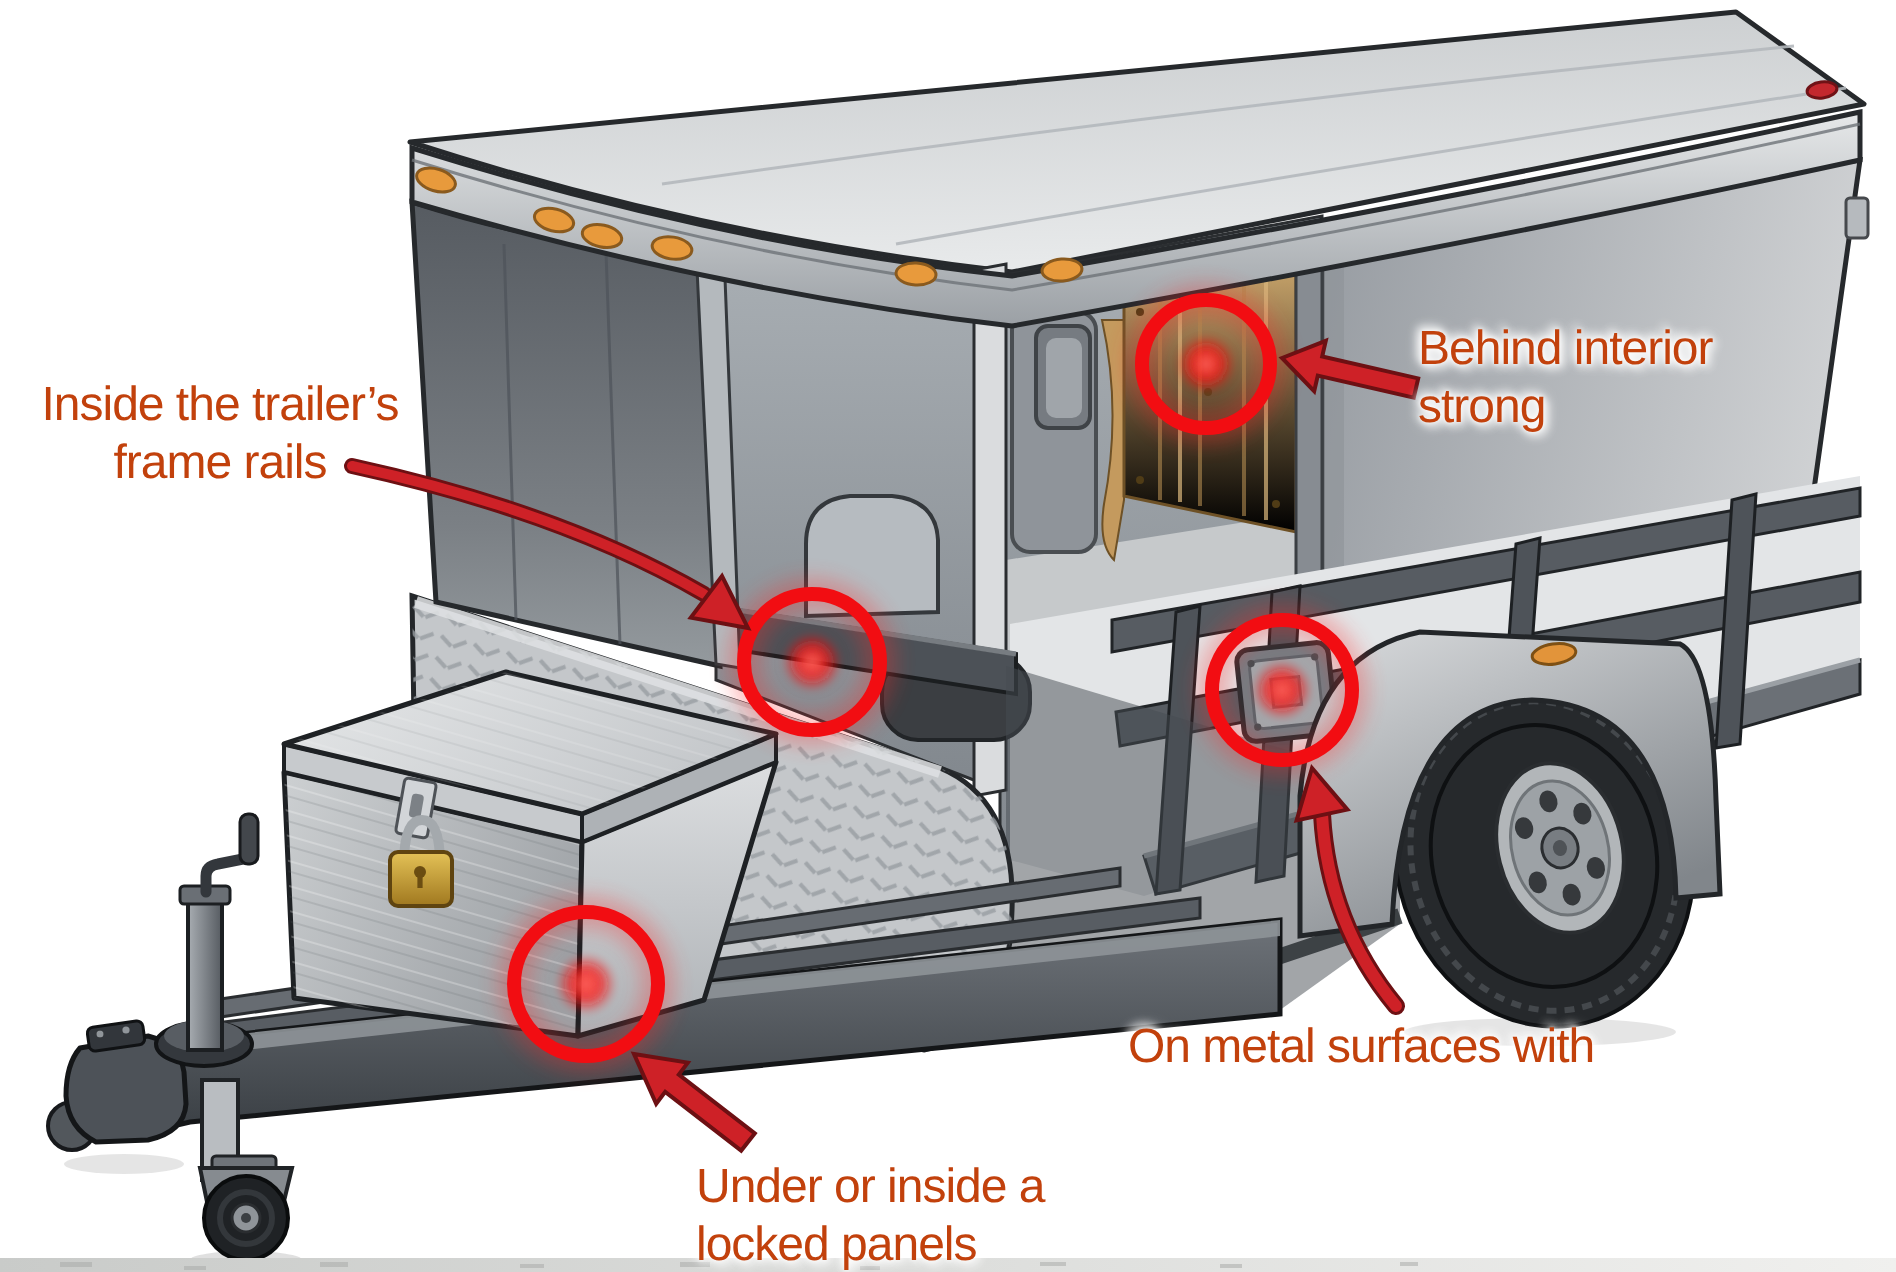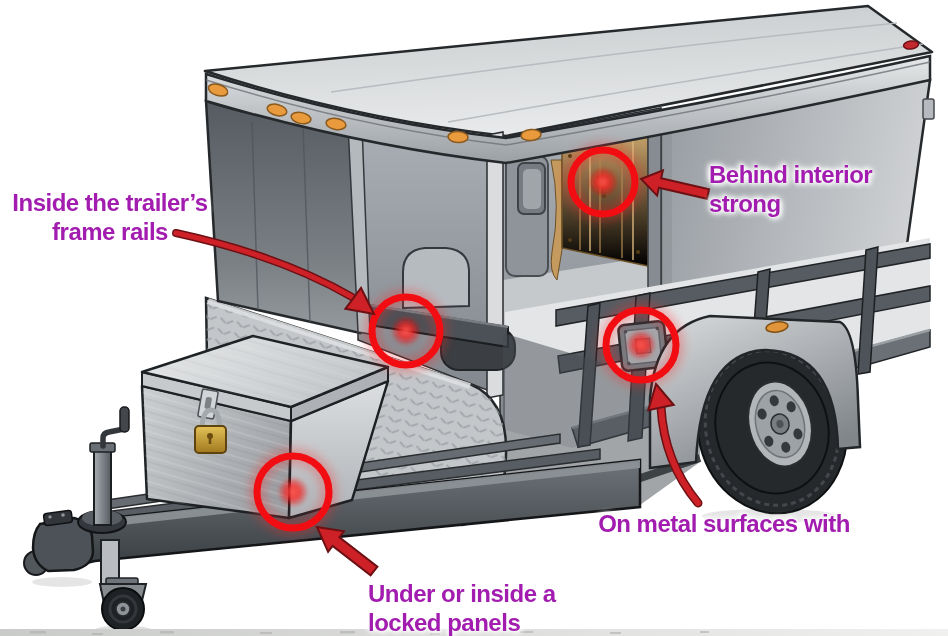--- a/index.html
+++ b/index.html
@@ -1,25 +1,25 @@
 <!DOCTYPE html>
 <html><head>
 <meta charset="utf-8">
 <style>
   html,body{margin:0;padding:0;background:#ffffff;}
   .stage{position:relative;width:948px;height:636px;background:#ffffff;overflow:hidden;
          font-family:"Liberation Sans", sans-serif;}
   .stage svg{position:absolute;left:0;top:0;}
-  .callout{position:absolute;font-weight:700;color:#a21caf;font-size:24px;line-height:29px;
+  .callout{position:absolute;font-weight:400;color:#c2410c;font-size:24px;line-height:29px;
            letter-spacing:-0.5px;
            text-shadow:0 0 5px #fff,0 0 8px #fff,2px 2px 5px #fff,-2px -2px 5px #fff,0 0 2px #fff;}
   .c-frame-rails{left:-30px;top:188px;width:280px;text-align:center;}
   .c-interior-panels{left:709px;top:160px;width:220px;text-align:left;}
-  .c-magnets{left:564px;top:509px;width:320px;text-align:center;}
-  .c-toolbox{left:368px;top:579px;width:250px;text-align:left;}
+  .c-magnets{left:564px;top:509px;width:320px;text-align:left;}
+  .c-toolbox{left:348px;top:579px;width:250px;text-align:left;}
 </style>
 </head>
 <body>
 
 <div class="stage">
 <svg width="948" height="636" viewBox="0 0 948 636">
   <defs>
     <linearGradient id="gRoof" x1="0" y1="0" x2="0.15" y2="1">
       <stop offset="0" stop-color="#c9ccce"></stop>
           <stop offset="1" stop-color="#e7e9ea"></stop>

